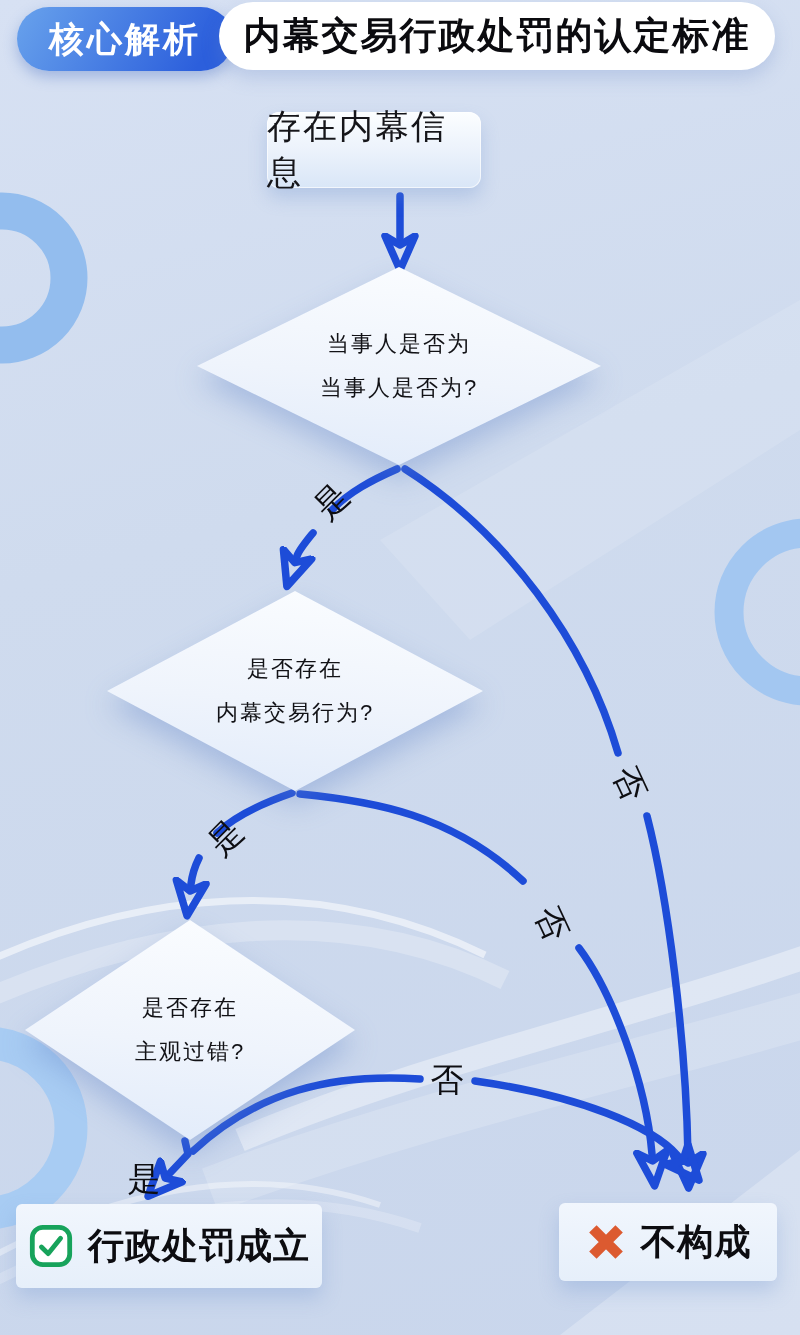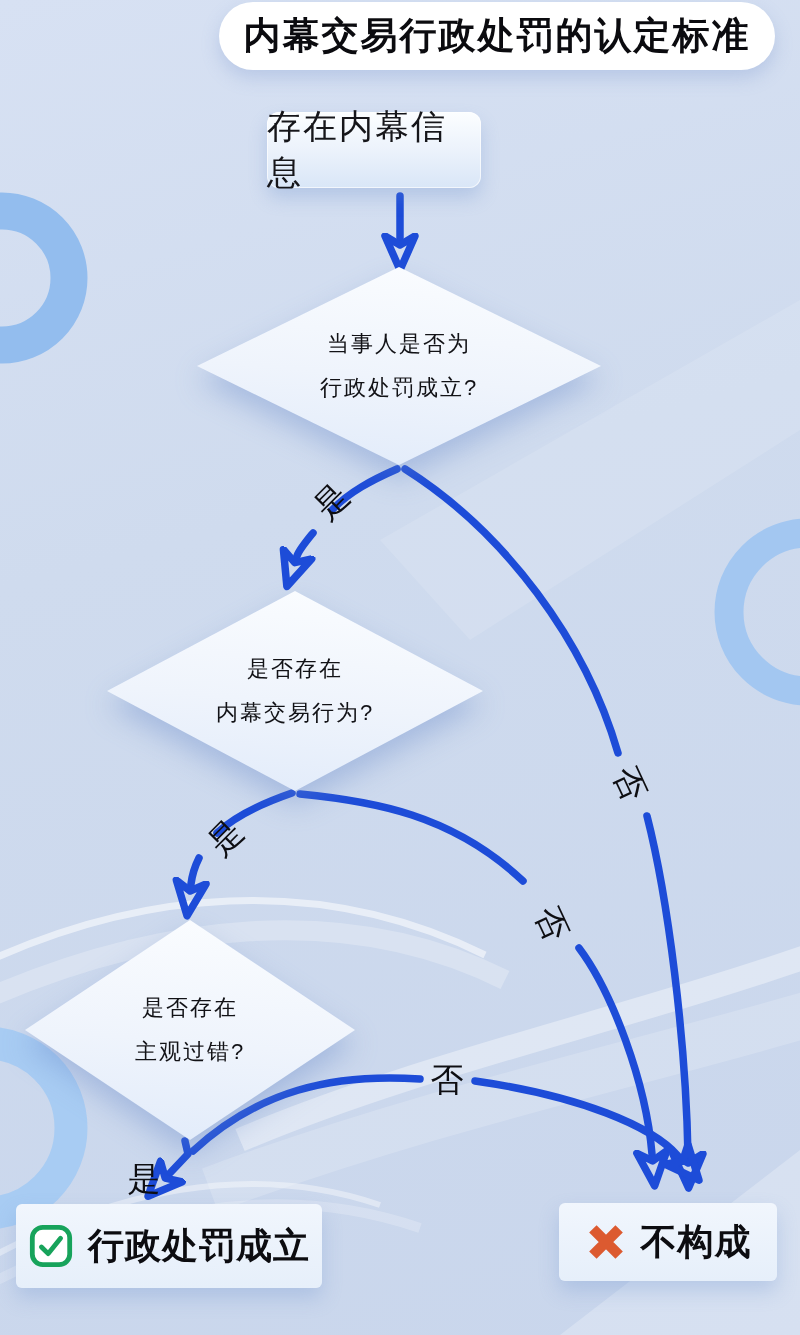--- a/index.html
+++ b/index.html
@@ -88,20 +88,23 @@
     <path d="M-60,1020 C 160,912 355,905 505,980" fill="none" stroke="rgba(255,255,255,0.25)" stroke-width="20"></path>
     <path d="M240,1140 C 430,1060 630,1020 840,945" fill="none" stroke="rgba(255,255,255,0.38)" stroke-width="24"></path>
     <path d="M210,1190 C 440,1105 650,1062 840,1005" fill="none" stroke="rgba(255,255,255,0.18)" stroke-width="46"></path>
     <path d="M-40,1275 C 110,1185 255,1162 380,1205" fill="none" stroke="rgba(255,255,255,0.40)" stroke-width="6"></path>
     <path d="M-40,1300 C 130,1205 280,1180 420,1228" fill="none" stroke="rgba(255,255,255,0.22)" stroke-width="10"></path>
   </svg>
 
   <div class="title-pill">
     <span>内幕交易行政处罚的认定标准</span>
   </div>
+  <div class="badge">
+    <span>核心解析</span>
+  </div>
 
   <svg class="edges" width="800" height="1335" viewBox="0 0 800 1335">
     <defs>
       <marker id="ah" markerUnits="userSpaceOnUse" markerWidth="44" markerHeight="44" refX="5" refY="22" orient="auto">
         <path class="arrowhead-fill" d="M3,7 L37,22 L3,37 L12,22 Z" fill="#1d4cd8"></path>
       </marker>
     </defs>
     <path d="M 400,196 L 400,238" marker-end="url(#ah)"></path>
     <path d="M 397,469 C 372,480 349,492 332,510 M 313,533 C 304,544 299,550 297,556" marker-end="url(#ah)"></path>
     <path d="M 405,469 C 505,532 586,642 618,753 M 647,816 C 668,898 686,1040 688,1156" marker-end="url(#ah)"></path>
@@ -112,21 +115,21 @@
   </svg>
 
   <div class="node-start">
     <span>存在内幕信息</span>
   </div>
 
   <div class="diamond d1">
     <div class="shape"></div>
     <div class="txt">
       <div>当事人是否为</div>
-      <div>行政处罚成立?</div>
+      <div>当事人是否为?</div>
     </div>
   </div>
   <div class="diamond d2">
     <div class="shape"></div>
     <div class="txt">
       <div>是否存在</div>
       <div>内幕交易行为?</div>
     </div>
   </div>
   <div class="diamond d3">

